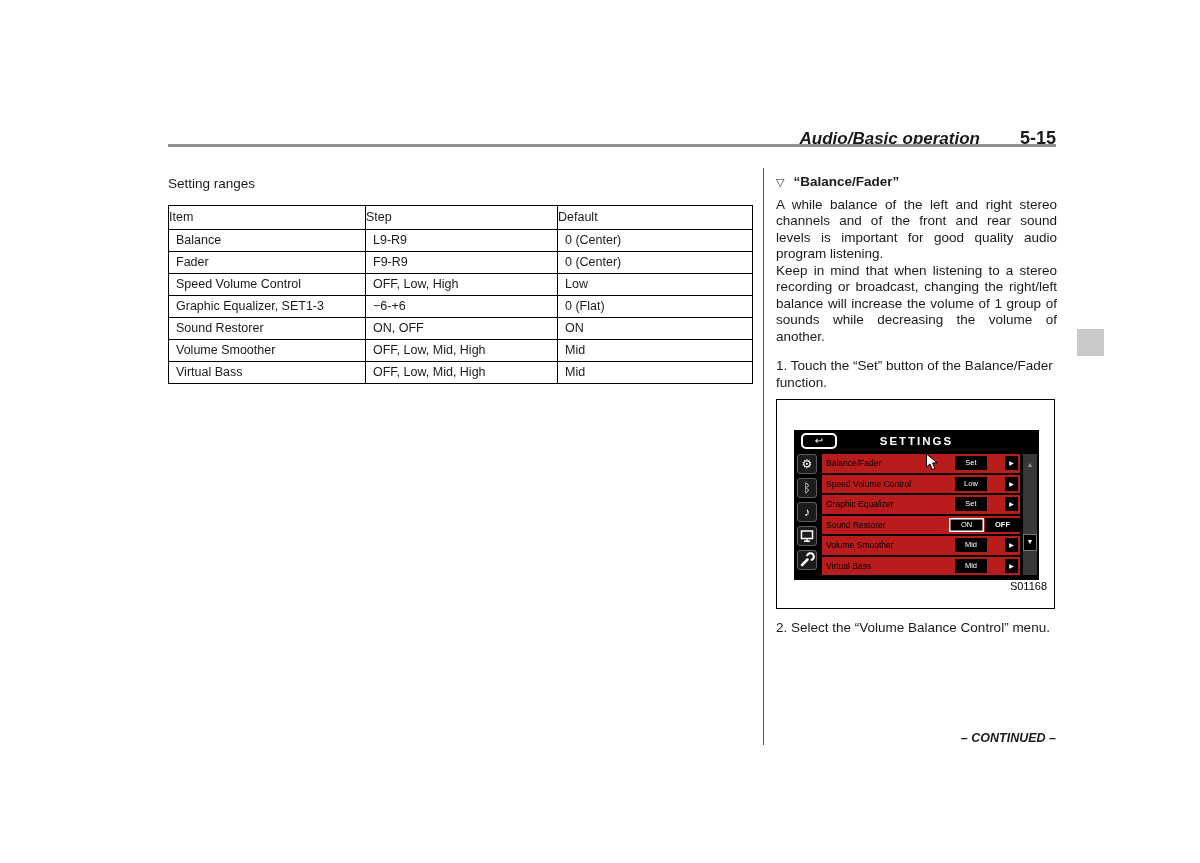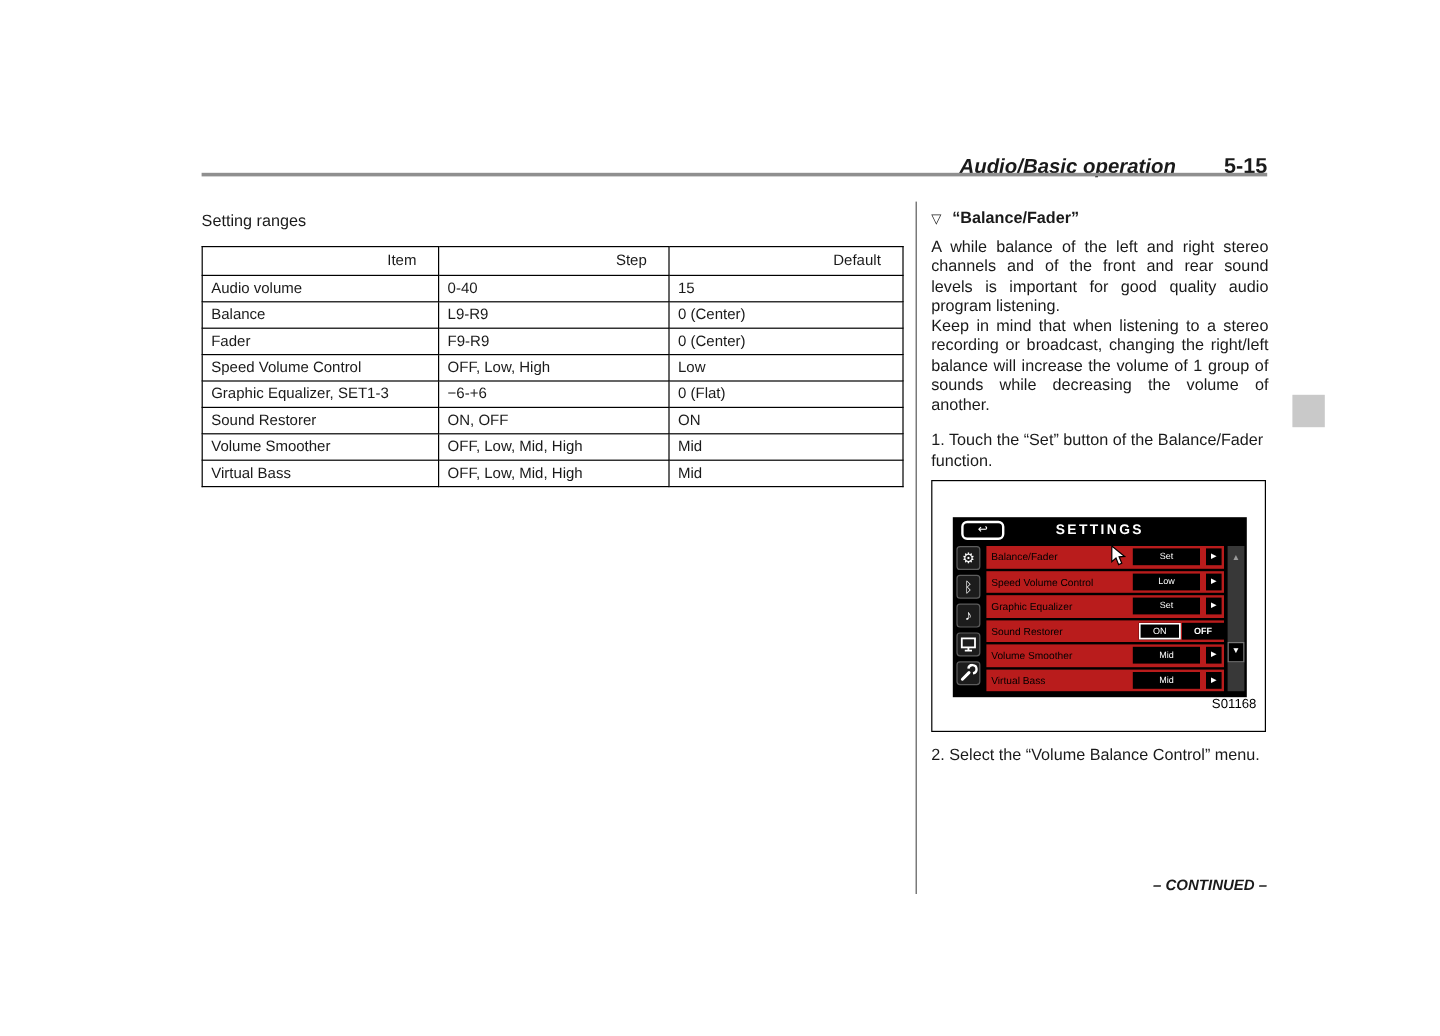--- a/index.html
+++ b/index.html
@@ -25,21 +25,21 @@
   
   .left-title { position:absolute; top:176px; left:168px; font-size:13.5px; }
   .ranges-table {
     position:absolute; top:205px; left:168px; width:584px;
     border-collapse:collapse; font-size:12.5px; table-layout:fixed;
   }
   .ranges-table th, .ranges-table td {
     border:1px solid #000; padding:3px 7px; vertical-align:top;
     font-weight:normal; line-height:15px;
   }
-  .ranges-table th { text-align:right; padding:4px 18px; }
+  .ranges-table th { text-align:left; padding:4px 0; }
   .ranges-table td div { min-height:0; }
 
   
   .col-divider { position:absolute; left:763px; top:168px; width:1px; height:577px; background:#5a5a5a; }
   .side-tab { position:absolute; left:1077px; top:329px; width:27px; height:27px; background:#c9c9c9; }
 
   
   .right-col { position:absolute; left:776px; top:174px; width:281px; font-size:13.5px; line-height:16.5px; }
   .balance-heading { display:flex; align-items:baseline; gap:9px; margin-bottom:6px; }
   .heading-marker { font-size:11px; }
@@ -64,22 +64,22 @@
   .icon-rail { position:absolute; left:3px; top:2px; width:22px; display:flex; flex-direction:column; gap:4px; }
   .rail-icon {
     width:20px; height:20px; background:#1c1c1c; border:1px solid #5d5d5d; border-radius:3px;
     color:#fff; font-size:12px; display:flex; align-items:center; justify-content:center;
   }
 
   .menu-rows { position:absolute; left:28px; right:19px; top:2px; display:flex; flex-direction:column; gap:2px; }
   .menu-row { height:18.5px; background:#b91c1c; display:flex; align-items:center; }
   .row-label { flex:1; font-size:8.5px; padding-left:4px; color:#000; white-space:nowrap; overflow:hidden; }
   .row-btn {
-    width:56px; height:14px; background:#000; color:#fff; font-size:7.5px;
-    display:flex; align-items:center; justify-content:center; margin-right:5px;
+    width:32px; height:14px; background:#000; color:#fff; font-size:7.5px;
+    display:flex; align-items:center; justify-content:center; margin-right:18px;
   }
   .row-arrow {
     width:13px; height:14px; background:#000; color:#fff; font-size:6px;
     display:flex; align-items:center; justify-content:center; margin-right:2px;
   }
   .row-btn.seg { width:35px; margin-right:1px; }
   .row-btn.seg.selected { box-shadow:inset 0 0 0 1.5px #fff; }
   .row-btn.seg.last { margin-right:0;font-weight:bold; }
 
   .scrollbar { position:absolute; right:2px; top:2px; bottom:5px; width:14px; background:#383838; }
@@ -119,25 +119,20 @@
         <col style="width:195px">
       </colgroup>
     <thead>
       <tr>
         <th>Item</th>
         <th>Step</th>
         <th>Default</th>
       </tr>
     </thead>
     <tbody>
-      <tr>
-        <td>Audio volume</td>
-        <td>0-40</td>
-        <td>15</td>
-      </tr>
       <tr>
         <td>Balance</td>
         <td>L9-R9</td>
         <td>0 (Center)</td>
       </tr>
       <tr>
         <td>Fader</td>
         <td>F9-R9</td>
         <td>0 (Center)</td>
       </tr>

